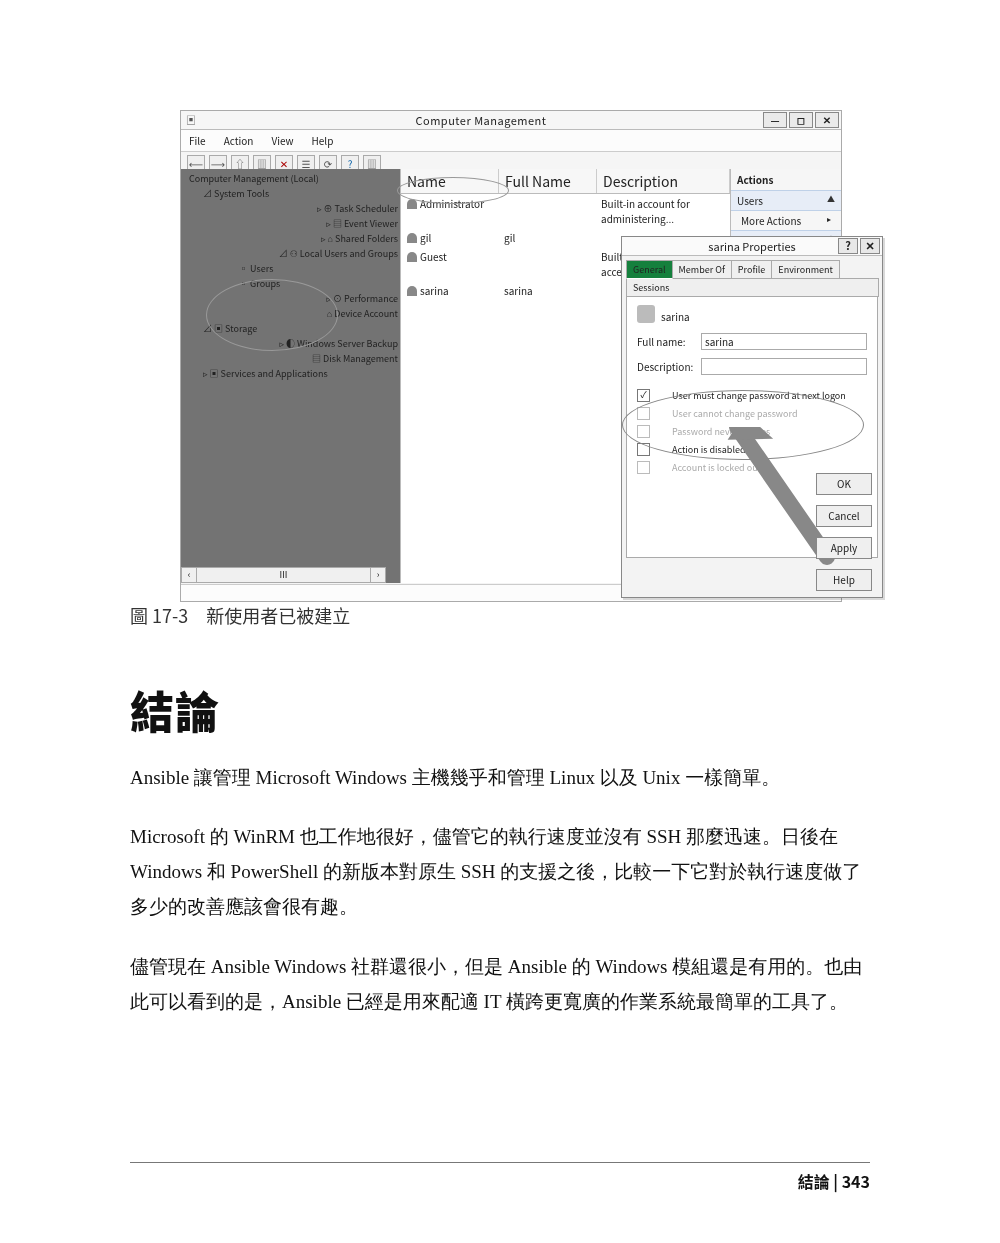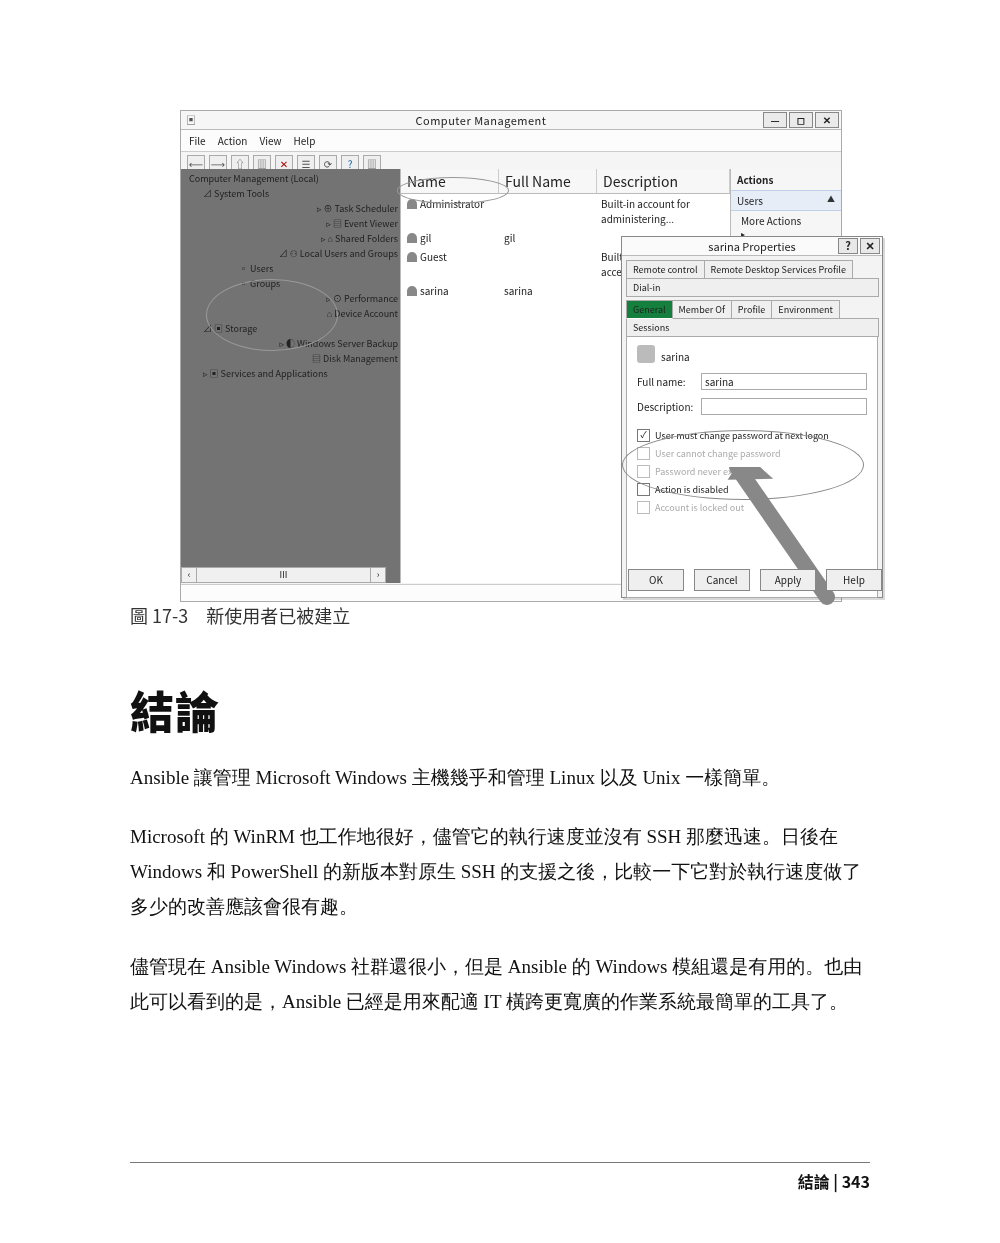--- a/index.html
+++ b/index.html
@@ -54,21 +54,21 @@
     height: 14px;
     border: 1px solid #888;
     background: #eaeaea;
     font-size: 10px;
     text-align: center;
     line-height: 13px;
     font-weight: bold;
   }
   .menubar {
     display: flex;
-    gap: 8px;
+    gap: 14px;
     padding: 2px 6px;
     border-bottom: 1px solid #ccc;
     background: #fcfcfc;
     font-size: 10px;
   }
   .menubar span { padding: 1px 2px; }
   .toolbar {
     display: flex;
     gap: 4px;
     padding: 3px 6px;
@@ -209,21 +209,20 @@
   }
   .group .tri {
     font-size: 8px;
     color: #333;
   }
   .pane-actions .item {
     padding: 2px 10px;
     font-size: 10px;
     display: flex;
     justify-content: space-between;
-    flex-direction: column;
   }
   .pane-actions .item .cr { font-size: 8px; }
   
   .props {
     position: absolute;
     top: 125px;
     left: 440px;
     width: 260px;
     height: 360px;
     background: #f3f3f3;
@@ -310,43 +309,45 @@
     border-radius: 3px;
     margin-right: 6px;
     position: relative;
     top: -2px;
   }
   .chk-row {
     display: flex;
     align-items: center;
     margin-bottom: 5px;
     font-size: 9px;
+    gap: 17px;
   }
   .chk {
     width: 11px;
     height: 11px;
     border: 1px solid #777;
     margin-right: 5px;
     display: inline-block;
     text-align: center;
     line-height: 10px;
     font-size: 9px;
   }
   .chk.checked::before {
     content: "✓";
     color: #222;
   }
   .chk.disabled { border-color: #bbb; color: #bbb; }
   .chk-row.disabled { color: #aaa; }
   .btn-row {
     position: absolute;
     bottom: 6px;
-    right: 0;
+    right: 10px;
     display: flex;
     gap: 10px;
+    flex-direction: column;
   }
   .btn {
     width: 54px;
     height: 20px;
     border: 1px solid #888;
     background: #efefef;
     text-align: center;
     line-height: 20px;
     font-size: 10px;
   }
@@ -516,25 +517,20 @@
 
     <div class="props">
       <div class="props-title">
         <span>sarina Properties</span>
         <div class="wb2">
           <span class="wb-help">?</span>
           <span class="wb-close">✕</span>
         </div>
       </div>
       <div class="tabs">
-        <div class="tab">Remote control</div>
-        <div class="tab">Remote Desktop Services Profile</div>
-        <div class="tab" style="flex:1;">Dial-in</div>
-      </div>
-      <div class="tabs">
         <div class="tab active">General</div>
         <div class="tab">Member Of</div>
         <div class="tab">Profile</div>
         <div class="tab">Environment</div>
         <div class="tab" style="flex:1;">Sessions</div>
       </div>
       <div class="props-body">
         <div class="field-row">
           <div class="avatar"></div>
           <div>sarina</div>

